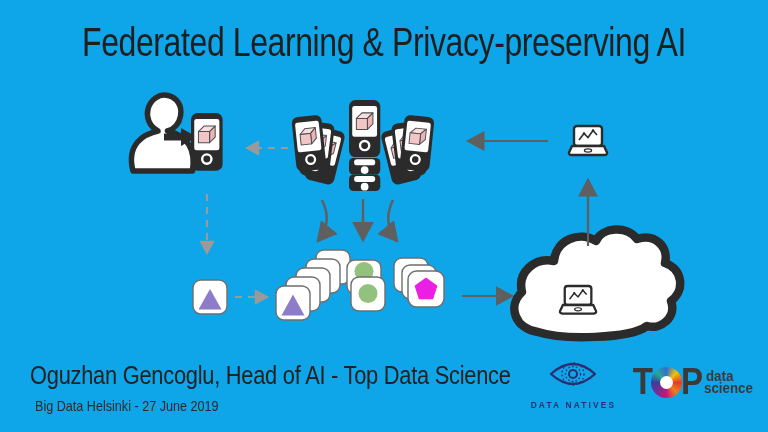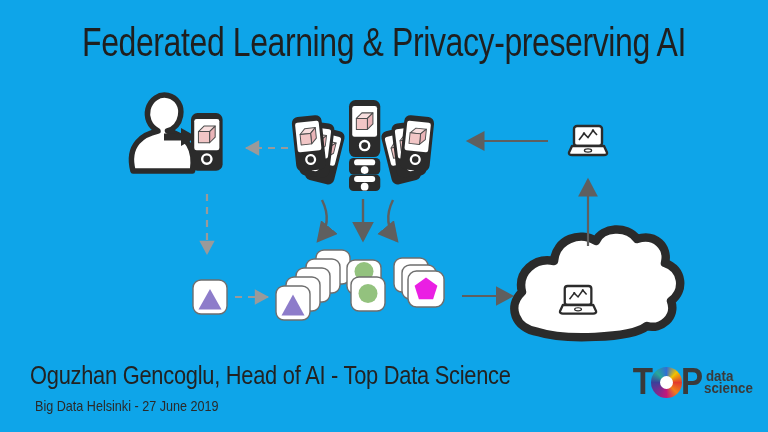--- a/index.html
+++ b/index.html
@@ -174,20 +174,29 @@
         <use href="#lap"></use>
       </g>
     </g>
 
     <path d="M588,246 V180" fill="none" stroke="var(--arrow)" stroke-width="2.2" marker-end="url(#mg)"></path>
   </svg>
 
   <div class="author-line">Oguzhan Gencoglu, Head of AI - Top Data Science</div>
   <div class="event-line">Big Data Helsinki - 27 June 2019</div>
 
+  <div class="dn-logo">
+    <svg width="50" height="36" viewBox="0 0 50 36">
+      <path d="M3,17 Q25,-3 47,17 Q25,37 3,17 Z" fill="none" stroke="var(--navy)" stroke-width="2.2" stroke-linejoin="round"></path>
+      <circle cx="25" cy="17" r="4" fill="none" stroke="var(--navy)" stroke-width="2"></circle>
+      <circle cx="25" cy="17" r="7.5" fill="none" stroke="var(--navy)" stroke-width="1.3" stroke-dasharray="1.6 2.2"></circle>
+      <circle cx="25" cy="17" r="11" fill="none" stroke="var(--navy)" stroke-width="1.3" stroke-dasharray="1.6 2.4"></circle>
+    </svg>
+    <div class="dn-label">DATA NATIVES</div>
+  </div>
 
   <div class="top-logo">
     <span class="top-letter">T</span>
     <span class="top-wheel" style="background: conic-gradient(rgb(47, 111, 212), rgb(242, 194, 0), rgb(226, 59, 46), rgb(240, 127, 26), rgb(194, 24, 123), rgb(122, 44, 143), rgb(59, 63, 153), rgb(39, 167, 154), rgb(47, 111, 212));"></span>
     <span class="top-letter">P</span>
     <span class="top-words">
       <span class="top-word">data</span>
       <span class="top-word w2">science</span>
     </span>
   </div>

